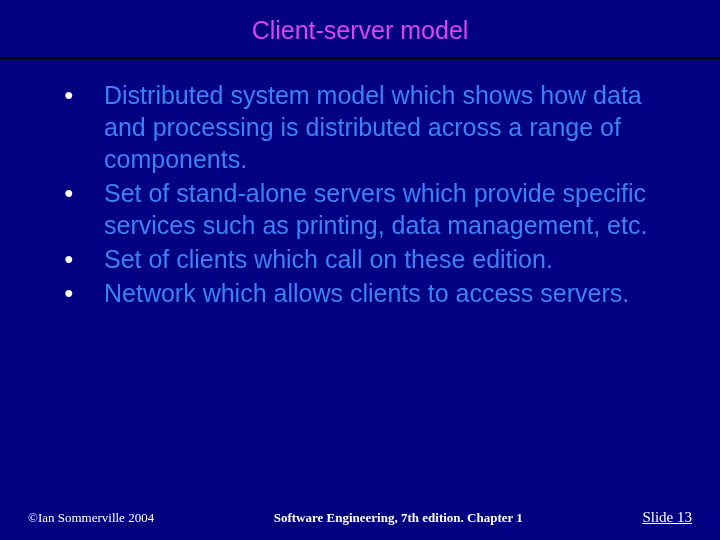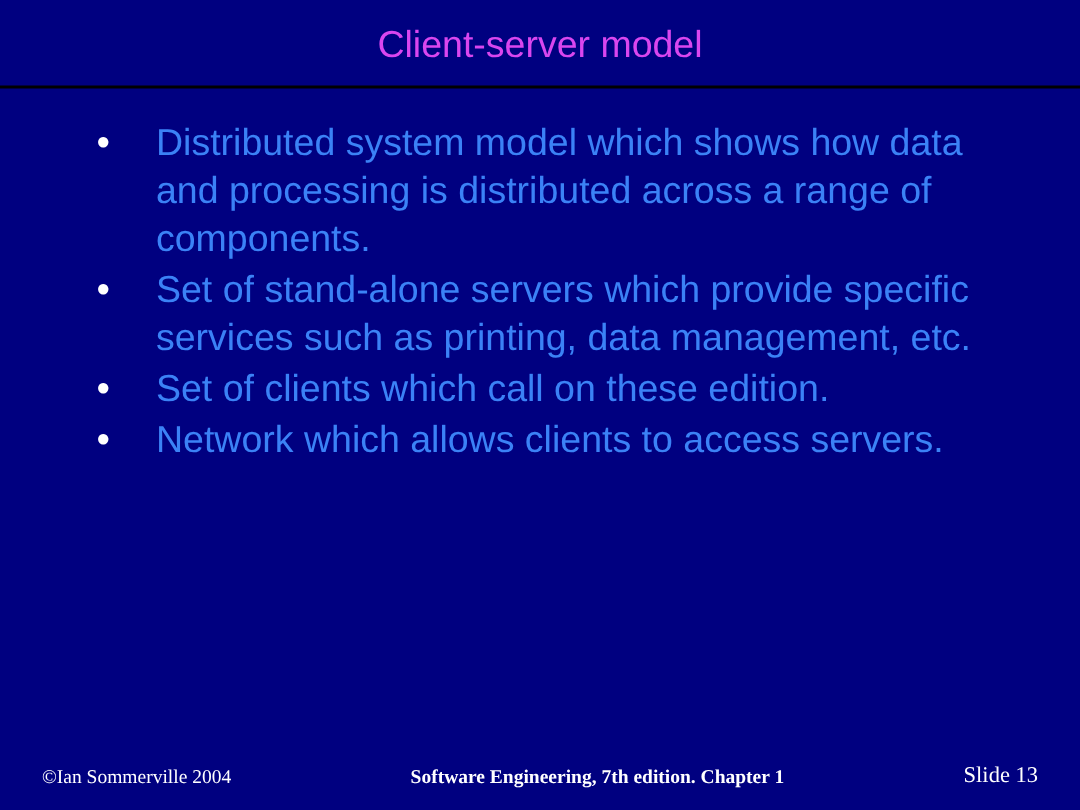--- a/index.html
+++ b/index.html
@@ -80,20 +80,21 @@
   }
   .footer-center {
     font-size: 13px;
     font-weight: bold;
     text-align: center;
     flex: 1;
   }
   .footer-right {
     font-size: 15px;
     text-align: right;
+    text-decoration: underline;
   }
 </style>
 </head>
 <body>
 
 <div class="slide">
 
   <div class="title-area">
     <h1 class="title">Client-server model</h1>
   </div>

